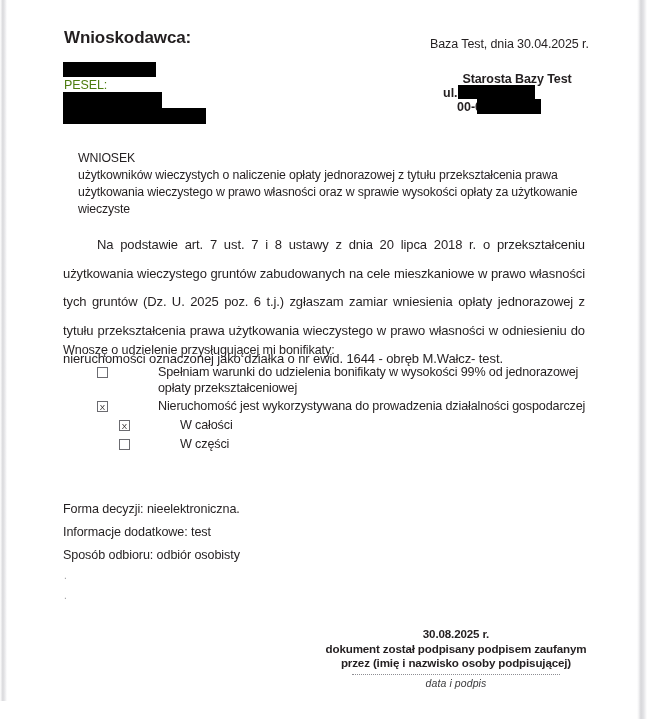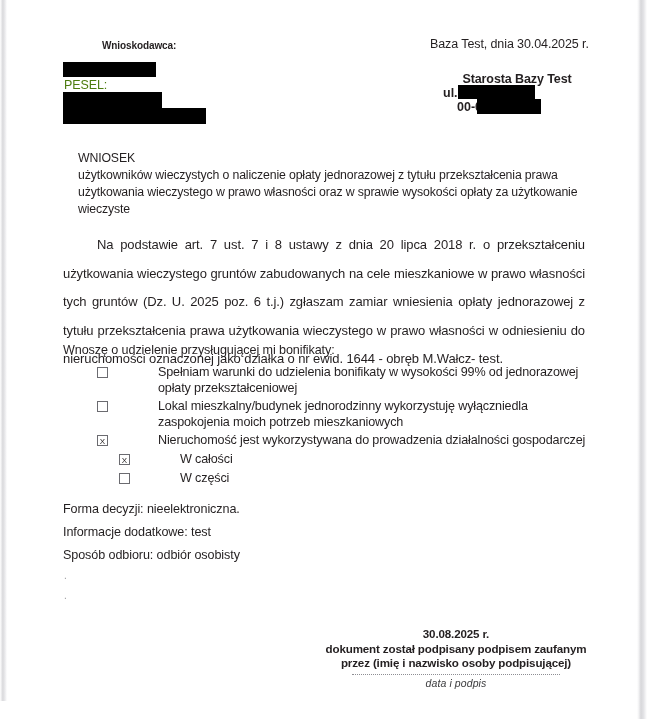--- a/index.html
+++ b/index.html
@@ -34,25 +34,24 @@
   .page {
     position: absolute;
     left: 0; top: 0;
     width: 647px;
     height: 719px;
   }
 
   
   .hdr-applicant-label {
     position: absolute;
-    left: 64px; top: 40px;
-    font-size: 10px;
-    font-weight: bold;
-    letter-spacing: -0.1px;
-    margin-left: 38px;
+    left: 64px; top: 28px;
+    font-size: 17px;
+    font-weight: bold;
+    letter-spacing: -0.1px;
   }
   .redact {
     position: absolute;
     background: #000000;
   }
   .r1 { left: 63px;  top: 62px;  width: 93px;  height: 15px; }
   .hdr-pesel-label {
     position: absolute;
     left: 64px; top: 78px;
     font-size: 12.5px;
@@ -242,24 +241,20 @@
 
   <div class="bonus-intro">Wnoszę o udzielenie przysługującej mi bonifikaty:</div>
 
   <div class="cb-list">
 
     <div class="cb-row">
       <span class="checkbox"></span>
       <span class="cb-label">Spełniam warunki do udzielenia bonifikaty w wysokości 99% od jednorazowej opłaty przekształceniowej</span>
     </div>
 
-    <div class="cb-row">
-      <span class="checkbox"></span>
-      <span class="cb-label">Lokal mieszkalny/budynek jednorodzinny wykorzystuję wyłączniedla zaspokojenia moich potrzeb mieszkaniowych</span>
-    </div>
 
     <div class="cb-row">
       <span class="checkbox">X</span>
       <span class="cb-label">Nieruchomość jest wykorzystywana do prowadzenia działalności gospodarczej</span>
     </div>
 
     <div class="cb-row sub">
       <span class="checkbox">X</span>
       <span class="cb-label">W całości</span>
     </div>

